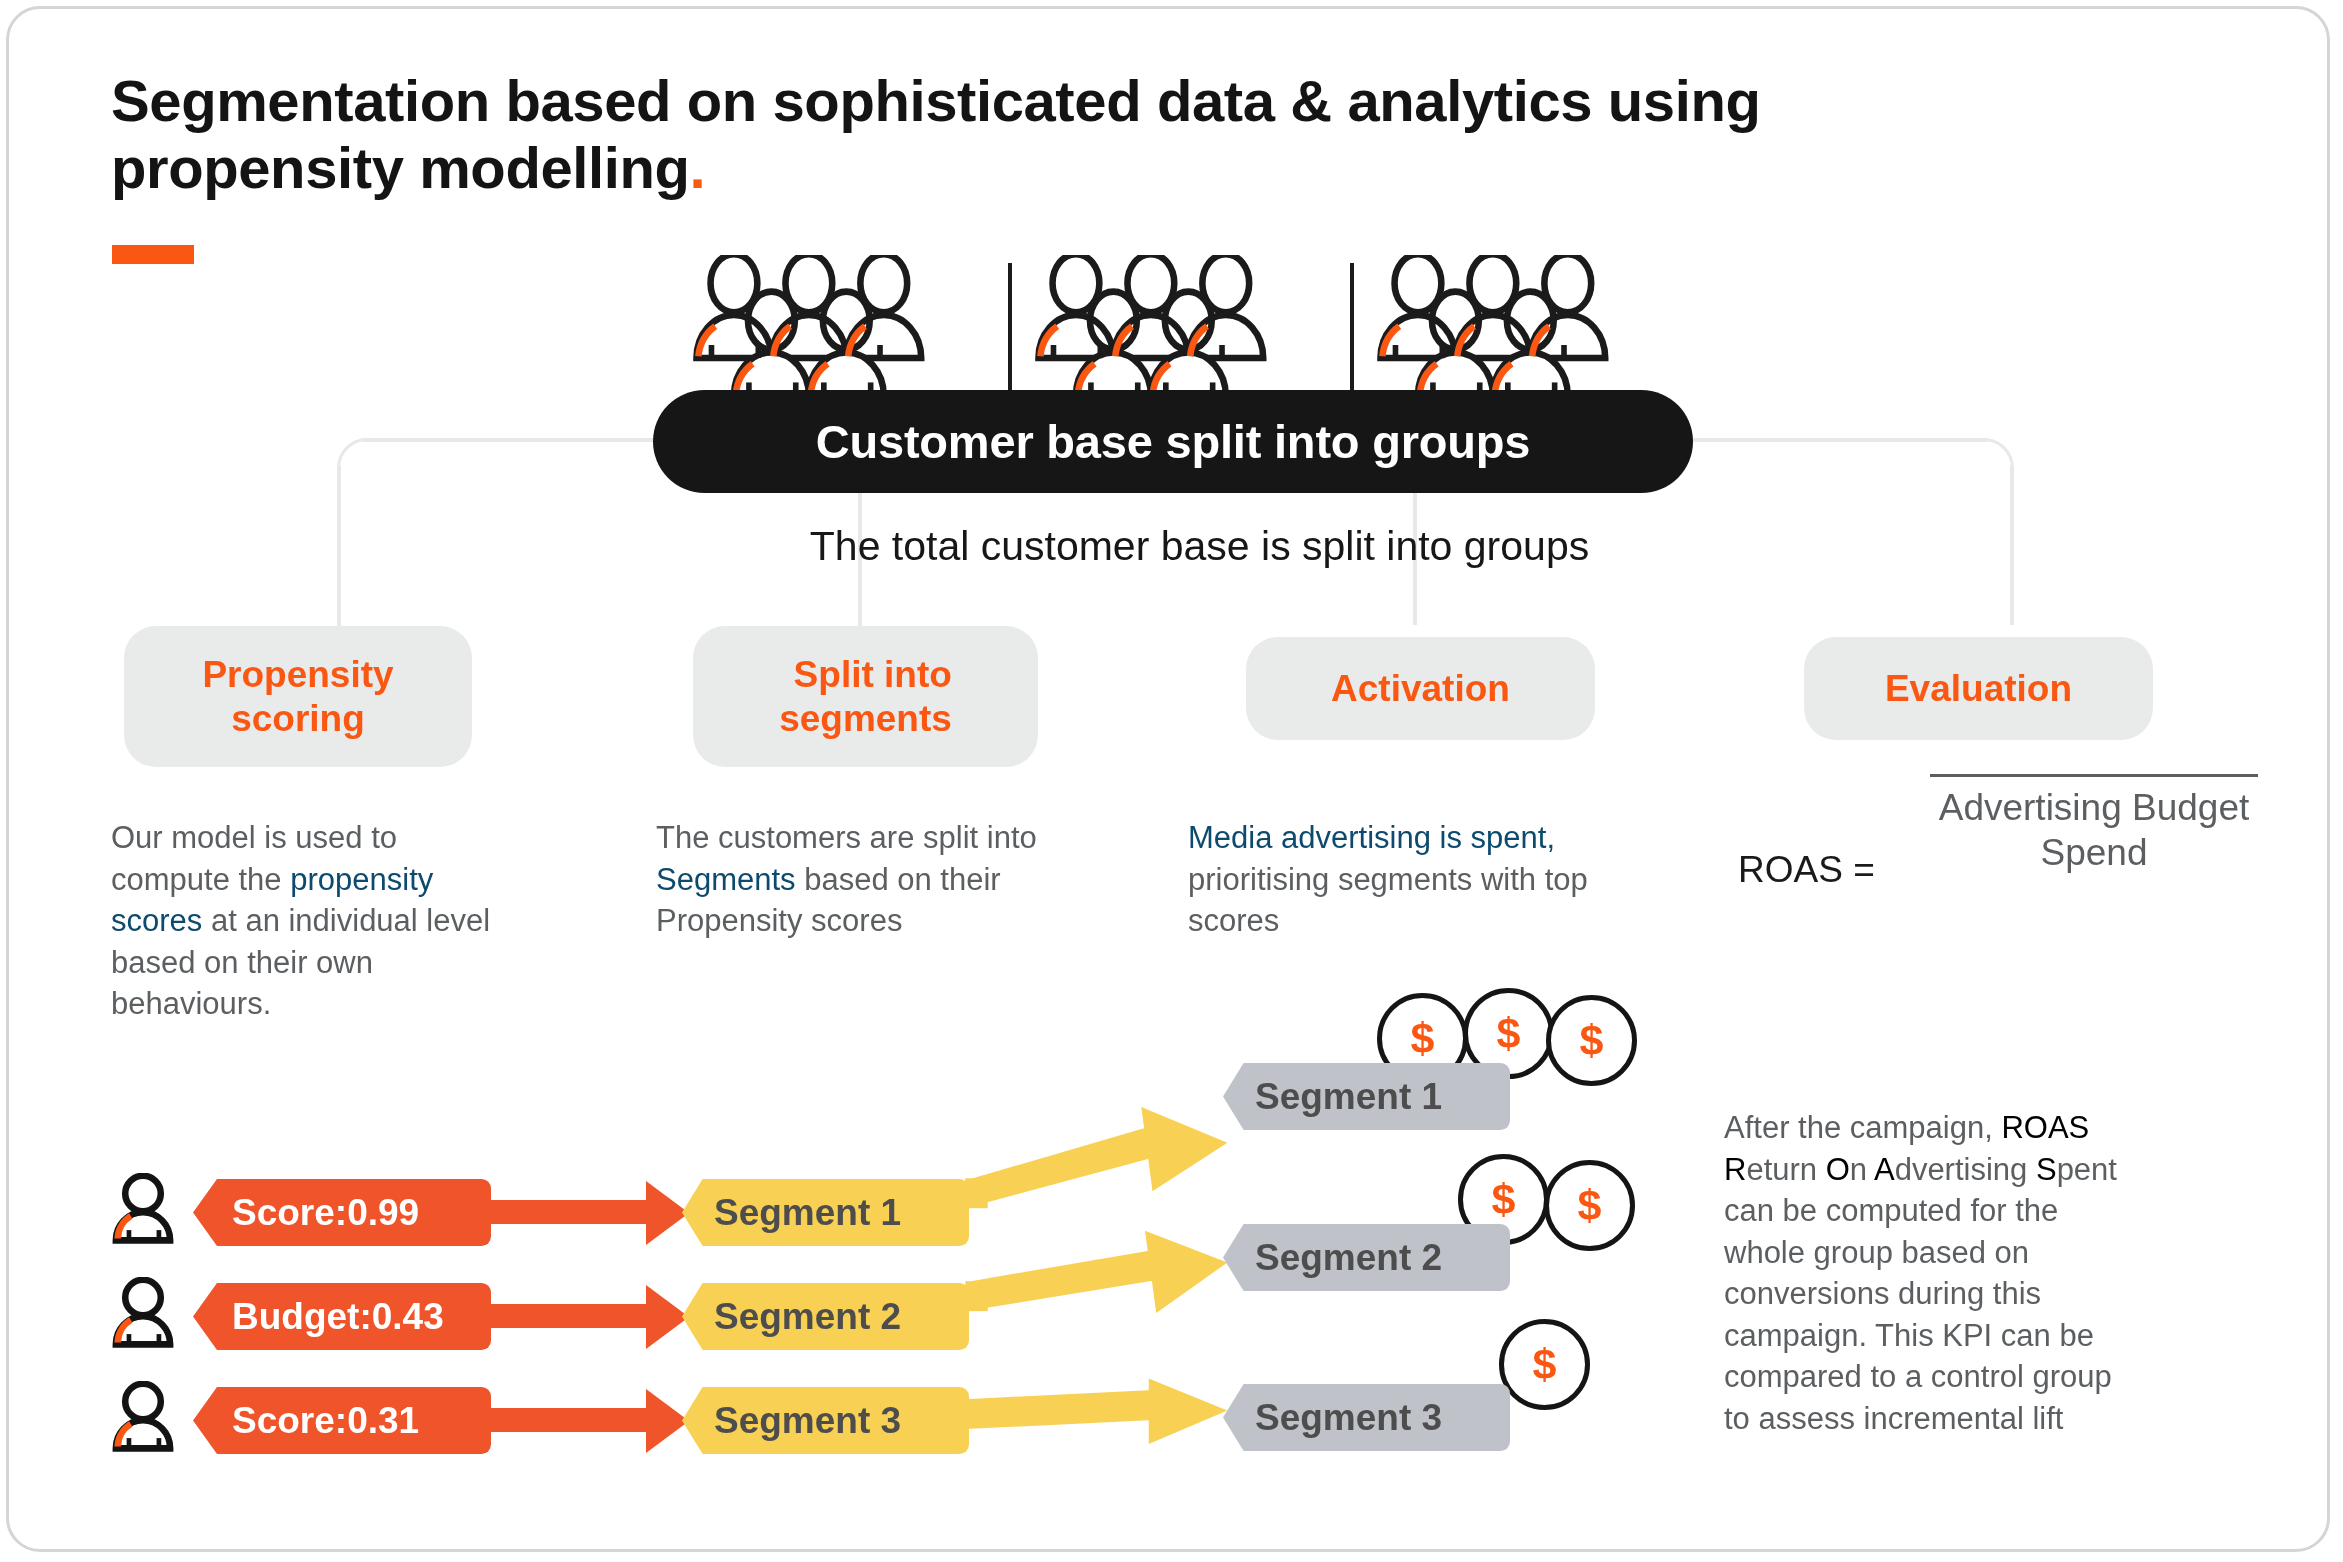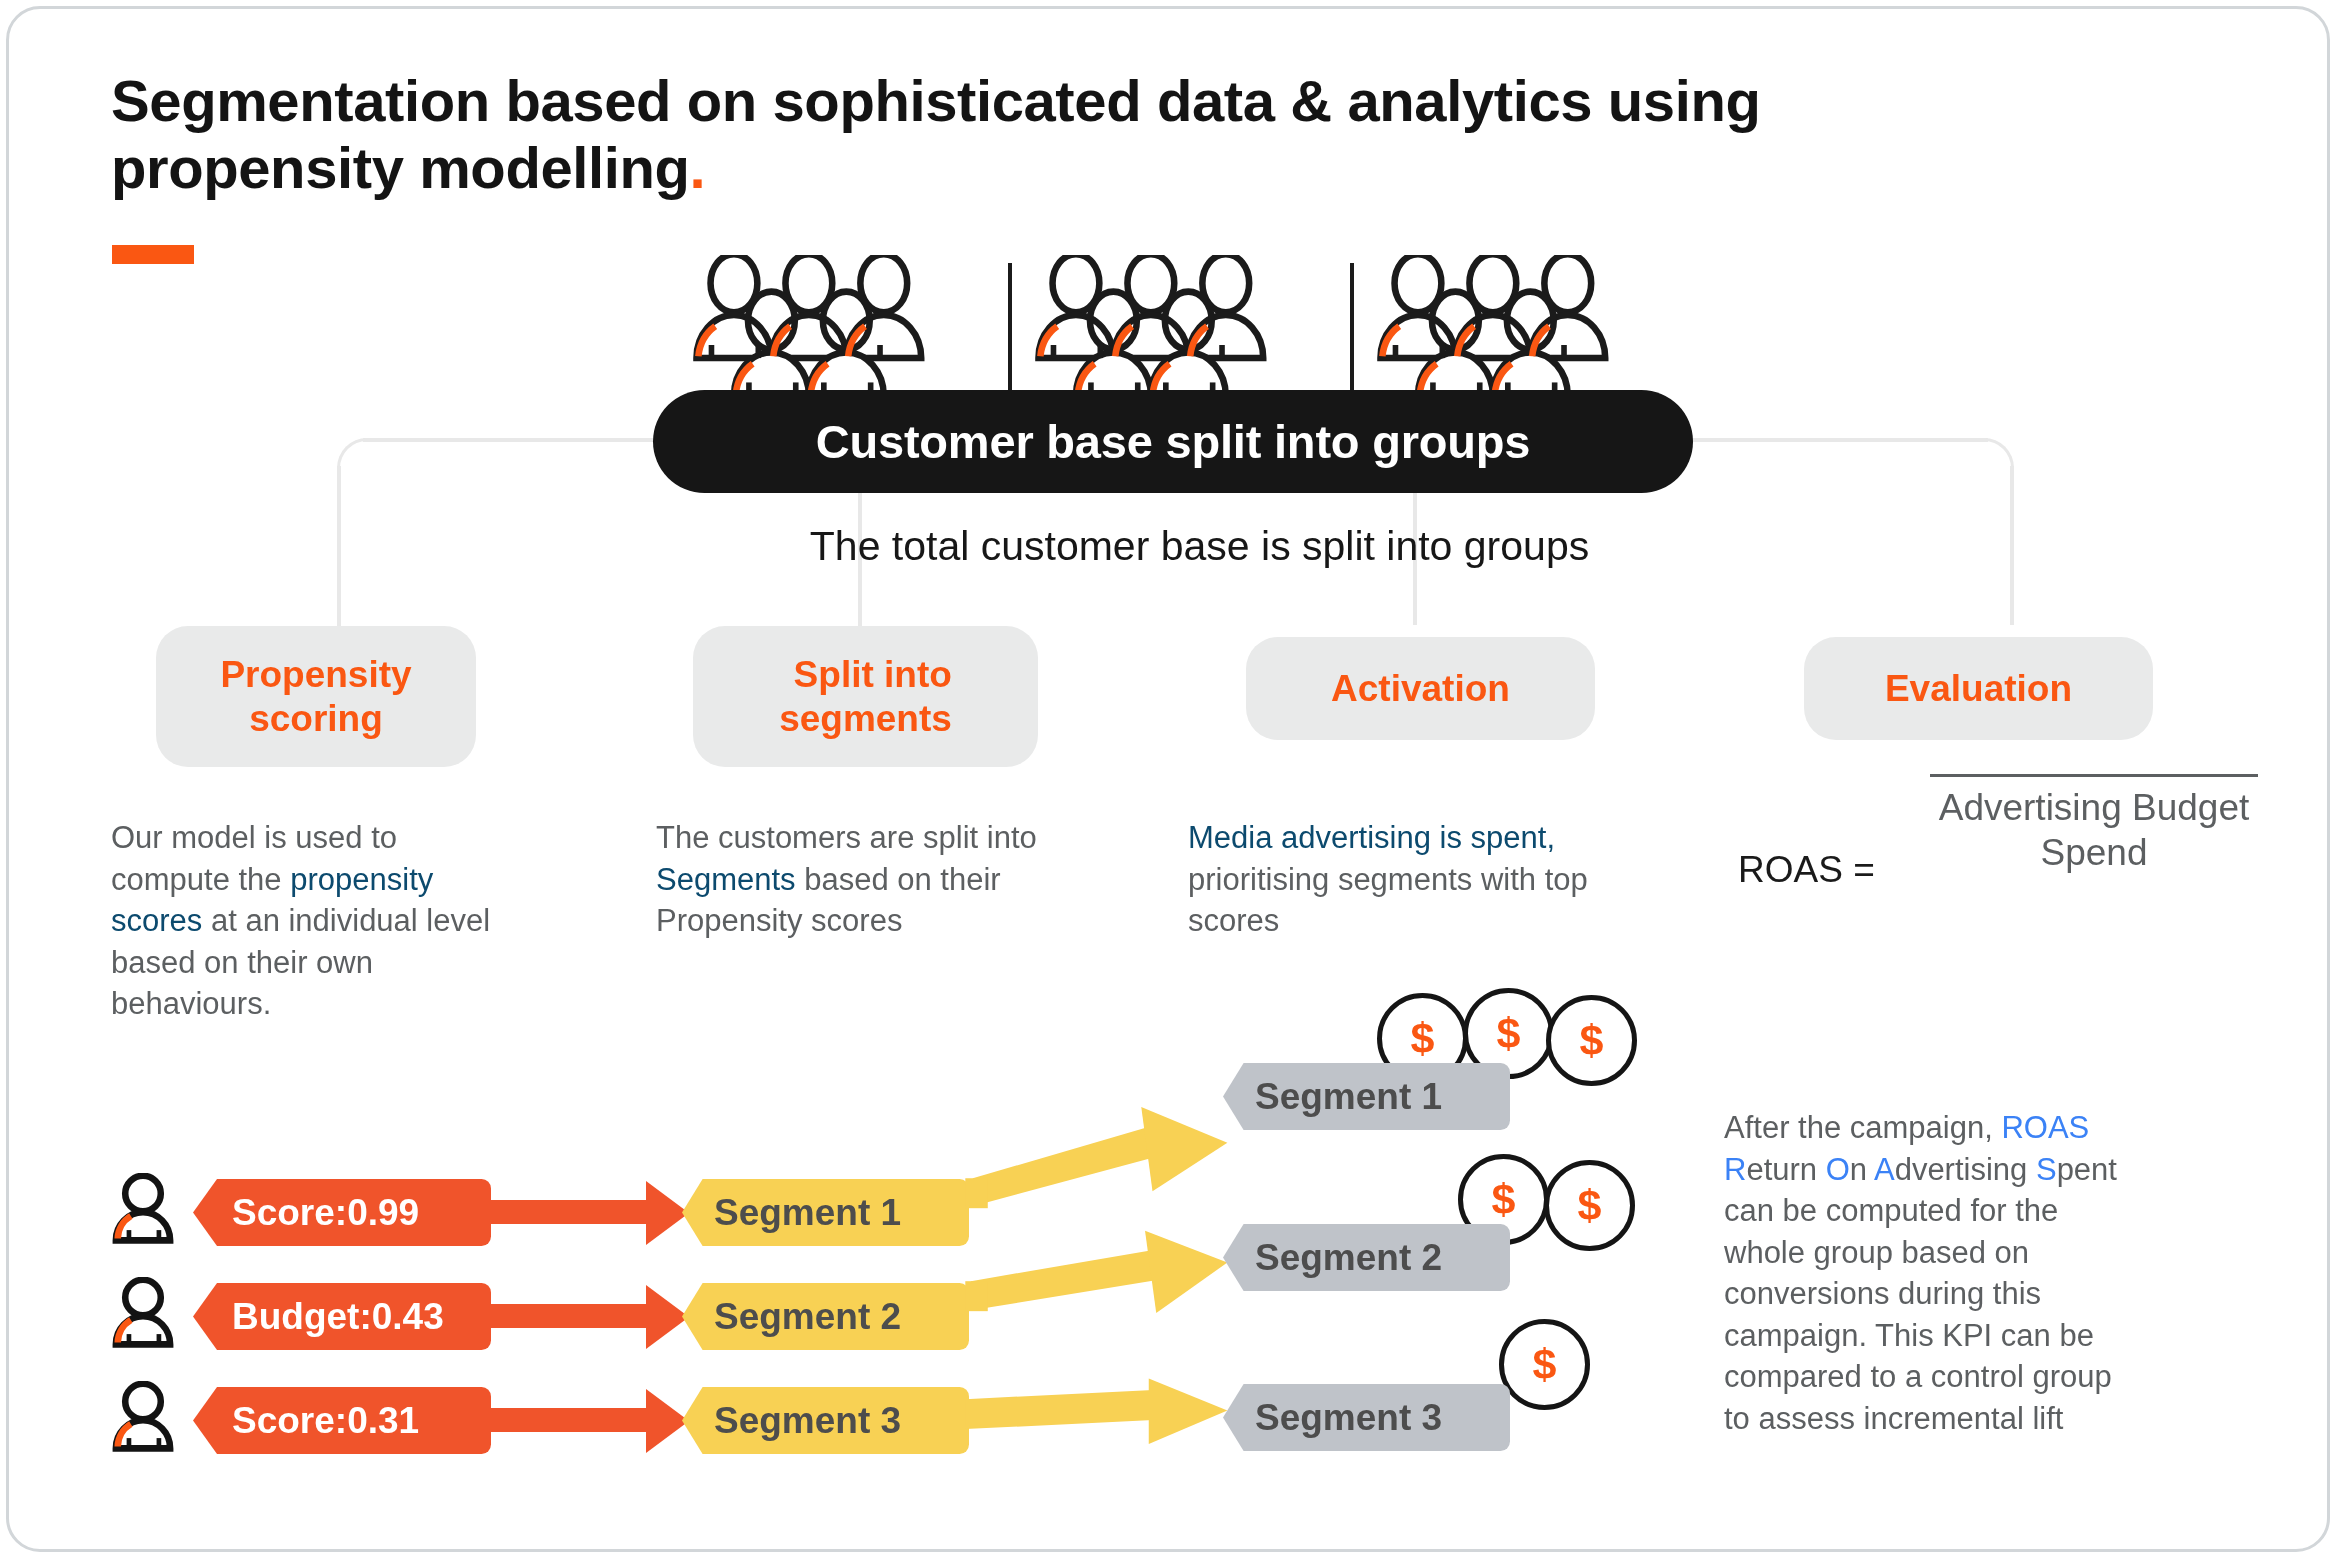--- a/index.html
+++ b/index.html
@@ -48,21 +48,21 @@
   .bus .vdrop{position:absolute;width:3.7px;background:#e8e8e8;}
   
   .chip{
     position:absolute;background:#e9eaea;border-radius:32px;
     display:flex;align-items:center;justify-content:center;text-align:center;
     color:#FA5712;font-size:37px;font-weight:bold;line-height:1.18;padding:0 13px;box-sizing:border-box;
   }
   
   .para{position:absolute;color:#5c5f61;font-size:31px;line-height:1.34;font-weight:300;}
   .para b{color:#0c4a6e;font-weight:normal;}
-  .para .or{color:#3b82f6;}
+  .para .or{color:#000000;}
   
   .roas{position:absolute;left:1738px;top:768px;width:525px;height:272px;}
   .roas .lhs{position:absolute;left:0;top:81px;font-size:37px;color:#1a1a1a;}
   .roas .frac{position:absolute;left:192px;top:0;width:328px;text-align:center;}
   .roas .num,.roas .den{font-size:37px;color:#5c5f61;font-weight:300;line-height:1.22;}
   .roas .rule{height:3.7px;background:#5c5f61;margin:5.6px 0 7.5px 0;}
   
   .person{position:absolute;width:62px;height:73px;}
   
   .score{
@@ -221,21 +221,21 @@
   <div class="vdrop" style="left:521px;top:0;height:206px;"></div>
   <div class="vdrop" style="left:1076px;top:0;height:187px;"></div>
   <div class="vdrop" style="left:1673px;top:28px;height:159px;"></div>
 </div>
 
 <div class="pill">
   <span>Customer base split into groups</span>
 </div>
 <div class="subtitle">The total customer base is split into groups</div>
 
-<div class="chip" style="left:124px;top:626px;width:320px;height:141px;margin-left:32px;">
+<div class="chip" style="left:124px;top:626px;width:348px;height:141px;">
   <div>
     <span>Propensity</span><br>
     <span>scoring</span>
   </div>
 </div>
 <div class="chip" style="left:693px;top:626px;width:345px;height:141px;text-align:right;">
   <div>
     <span>Split into</span><br>
     <span>segments</span>
   </div>

